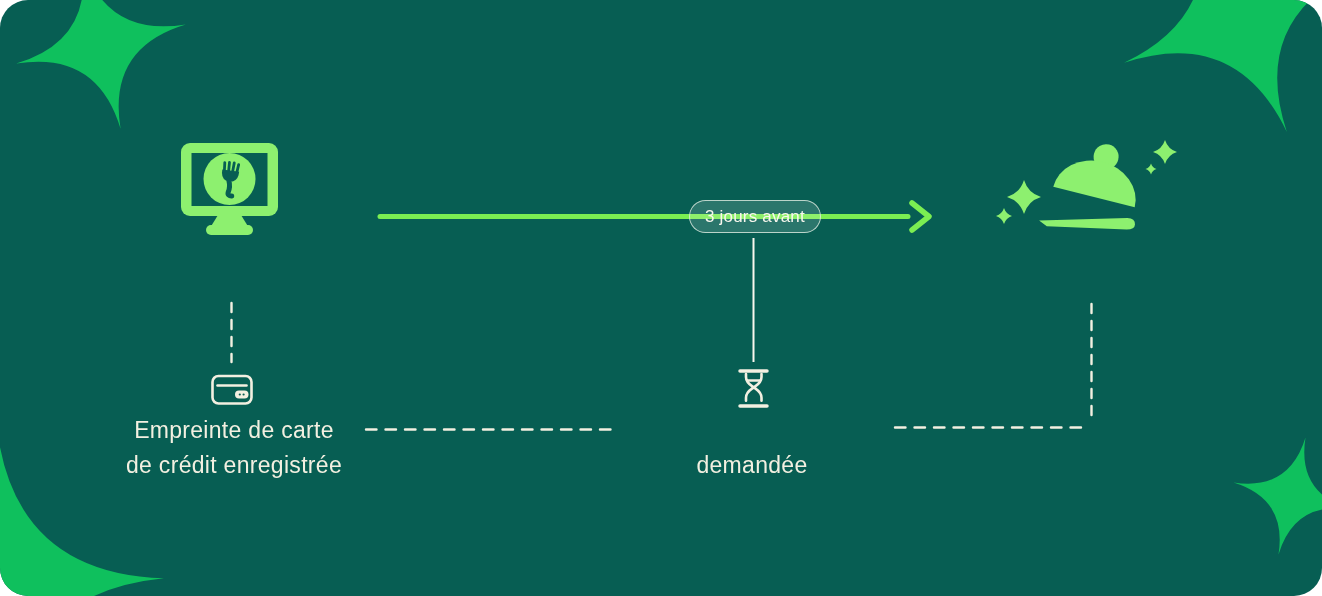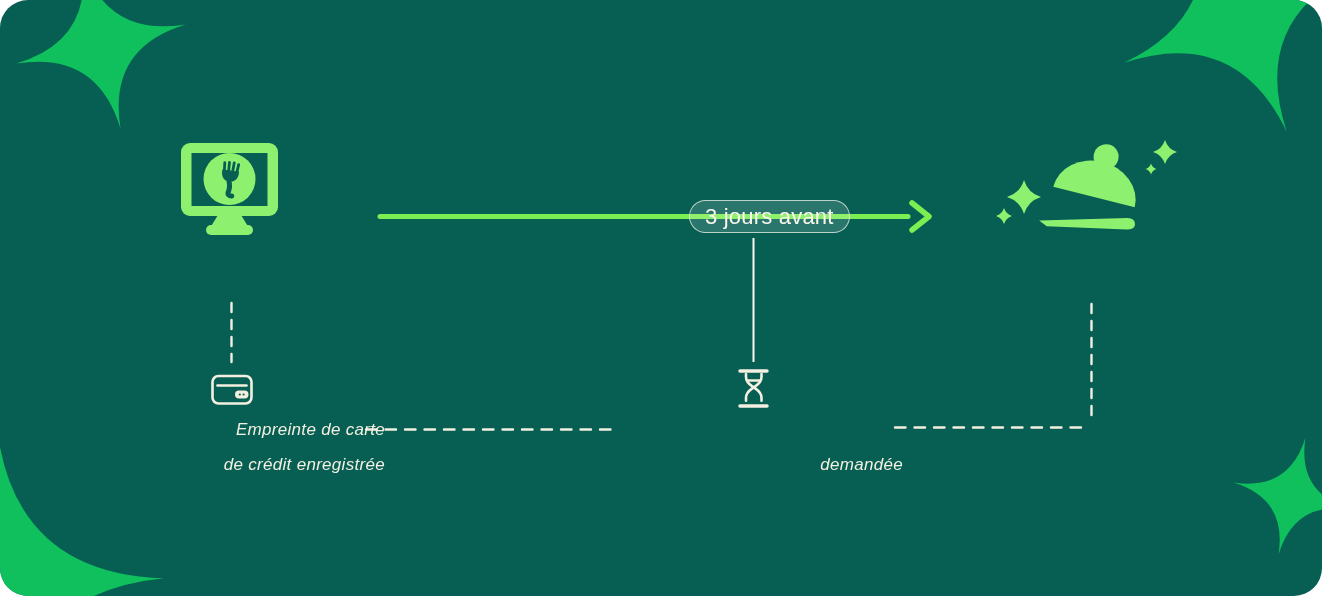--- a/index.html
+++ b/index.html
@@ -34,36 +34,35 @@
   .title{
     color:var(--cream);
     font-weight:700;
     font-size:27px;
     letter-spacing:.4px;
     text-align:center;
   }
   .body-text{
     color:var(--cream);
     font-weight:400;
-    font-size:17px;
+    font-size:23px;
     line-height:34.5px;
     letter-spacing:.3px;
-    text-align:right;
-    font-style:italic;
+    text-align:center;
   }
   .badge{
     display:inline-flex;align-items:center;justify-content:center;
     box-sizing:border-box;
     height:33px;
     padding:0 15px;
     background:var(--badge-fill);
     border:1.5px solid var(--badge-border);
     border-radius:17px;
     color:var(--white);
-    font-size:22px;
+    font-size:17px;
     letter-spacing:.2px;
     white-space:nowrap;
   }
 </style>
 </head>
 <body>
 
 <div class="canvas">
 
   <svg class="abs" style="left:0;top:0" width="1322" height="596" viewBox="0 0 1322 596">

